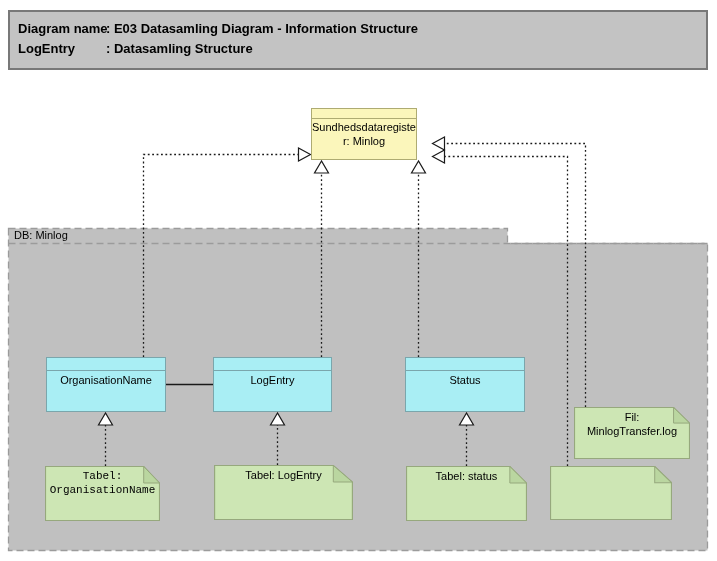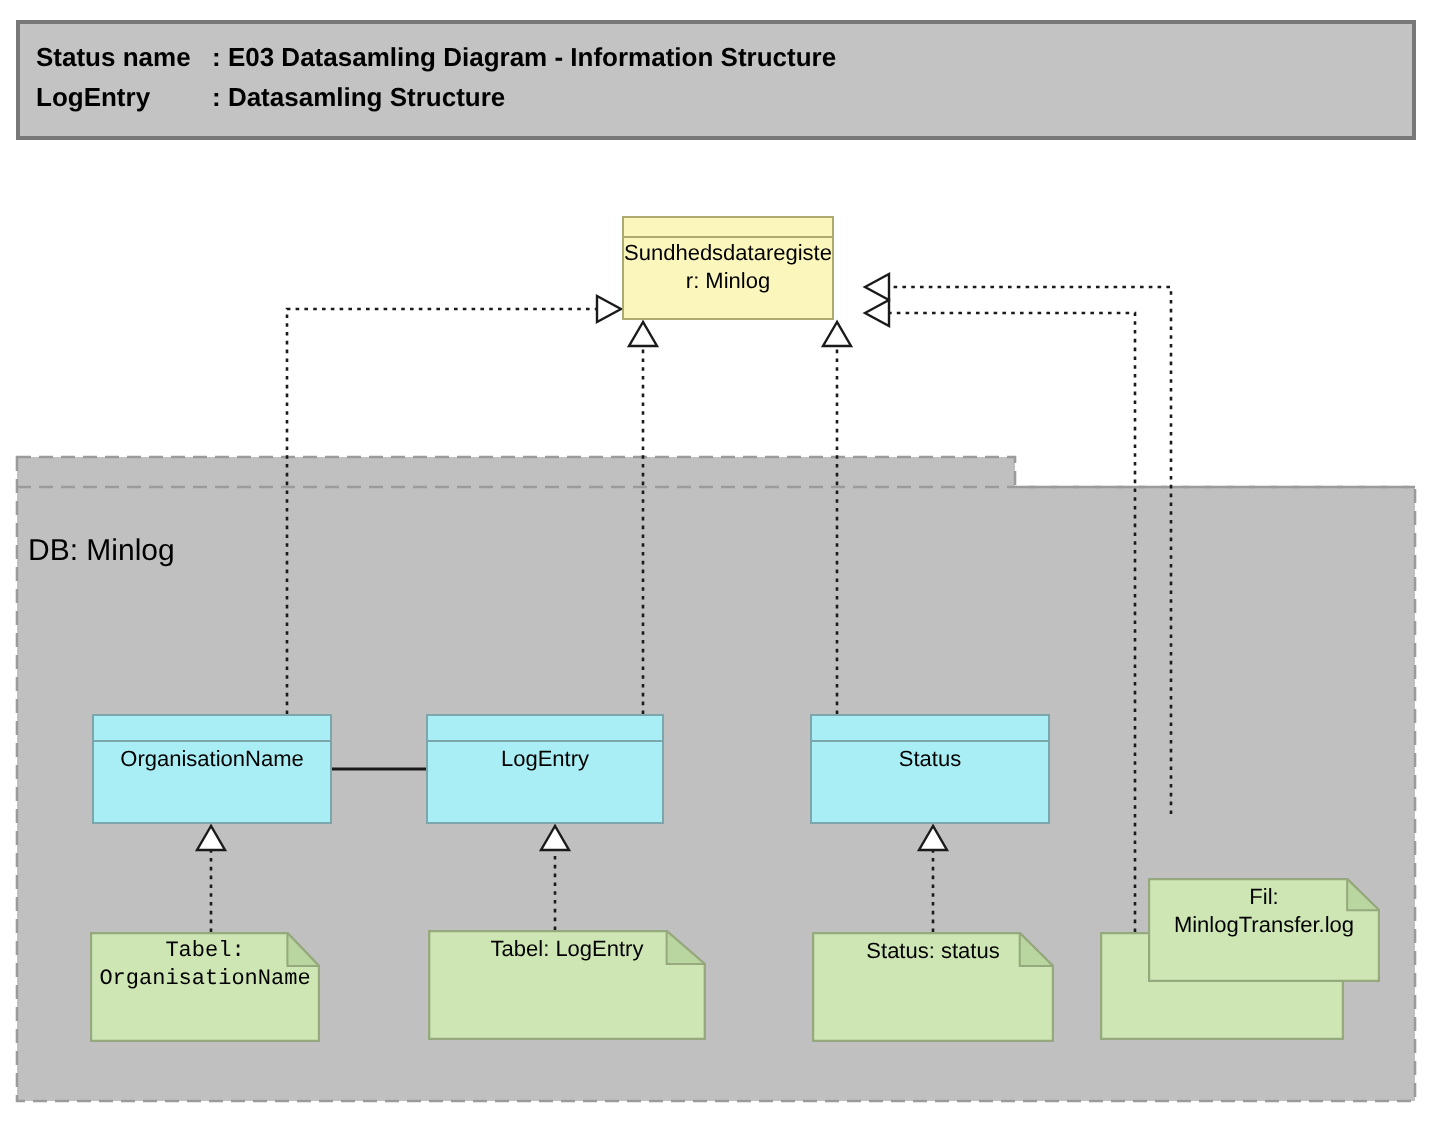--- a/index.html
+++ b/index.html
@@ -17,21 +17,21 @@
   .hlabel{display:inline-block;width:88px;}
   
   svg.overlay{position:absolute;left:0;top:0;}
   .container-shape{fill:var(--container-fill);stroke:var(--container-border);
     stroke-width:1.3;stroke-dasharray:7 4;}
   .container-sep{stroke:var(--container-border);stroke-width:1.3;stroke-dasharray:7 4;fill:none;}
   .conn{stroke:var(--connector);stroke-width:1.3;stroke-dasharray:1.8 2.6;fill:none;}
   .assoc{stroke:var(--connector);stroke-width:1.4;fill:none;}
   .tri{fill:#ffffff;stroke:var(--connector);stroke-width:1.2;}
   .container-label{
-    position:absolute;left:14px;top:229px;font-size:15px;line-height:13px;margin-top:40px;
+    position:absolute;left:14px;top:229px;font-size:11px;line-height:13px;
   }
   
   .register{
     position:absolute;left:311px;top:108px;width:106px;height:52px;
     background:var(--register-fill);border:1px solid var(--register-border);
     box-sizing:border-box;
   }
   .register .strip{height:9px;border-bottom:1px solid var(--register-border);}
   
   .entity{
@@ -52,21 +52,21 @@
   .note-fold{fill:var(--note-fold);stroke:var(--note-border);stroke-width:1;vector-effect:non-scaling-stroke;}
   .note .shape-label{position:absolute;left:0;right:0;top:0;padding-top:4px;}
 </style>
 </head>
 <body>
 
 <div class="canvas">
 
   <div class="titleblock">
     <div class="hrow">
-      <span class="hlabel">Status name</span><span>: E03 Datasamling Diagram - Information Structure</span>
+      <span class="hlabel">Diagram name</span><span>: E03 Datasamling Diagram - Information Structure</span>
     </div>
     <div class="hrow">
       <span class="hlabel">LogEntry</span><span>: Datasamling Structure</span>
     </div>
   </div>
 
   <svg class="overlay" width="717" height="561" viewBox="0 0 717 561">
 
     <path class="container-shape" d="M8.5,228.5 L507.5,228.5 L507.5,243.5 L707.5,243.5 L707.5,550.5 L8.5,550.5 Z"></path>
     <path class="container-sep" d="M8.5,243.5 L707.5,243.5"></path>
@@ -129,31 +129,31 @@
       <polygon class="note-fold" points="103,0.5 103,17 119.5,17"></polygon>
     </svg>
     <div class="shape-label">Tabel: LogEntry</div>
   </div>
 
   <div class="note" style="left:406px;top:466px;width:121px;height:55px;">
     <svg viewBox="0 0 120 55" preserveAspectRatio="none">
       <polygon class="note-body" points="0.5,0.5 103,0.5 119.5,17 119.5,54.5 0.5,54.5"></polygon>
       <polygon class="note-fold" points="103,0.5 103,17 119.5,17"></polygon>
     </svg>
-    <div class="shape-label">Status: status</div>
+    <div class="shape-label">Tabel: status</div>
   </div>
 
   <div class="note" style="left:550px;top:466px;width:122px;height:54px;">
     <svg viewBox="0 0 120 55" preserveAspectRatio="none">
       <polygon class="note-body" points="0.5,0.5 103,0.5 119.5,17 119.5,54.5 0.5,54.5"></polygon>
       <polygon class="note-fold" points="103,0.5 103,17 119.5,17"></polygon>
     </svg>
   </div>
 
-  <div class="note" style="left:574px;top:407px;width:116px;height:52px;margin-top:32px;">
+  <div class="note" style="left:574px;top:407px;width:116px;height:52px;">
     <svg viewBox="0 0 120 55" preserveAspectRatio="none">
       <polygon class="note-body" points="0.5,0.5 103,0.5 119.5,17 119.5,54.5 0.5,54.5"></polygon>
       <polygon class="note-fold" points="103,0.5 103,17 119.5,17"></polygon>
     </svg>
     <div class="shape-label">Fil:
 MinlogTransfer.log</div>
   </div>
 
 </div>
 

